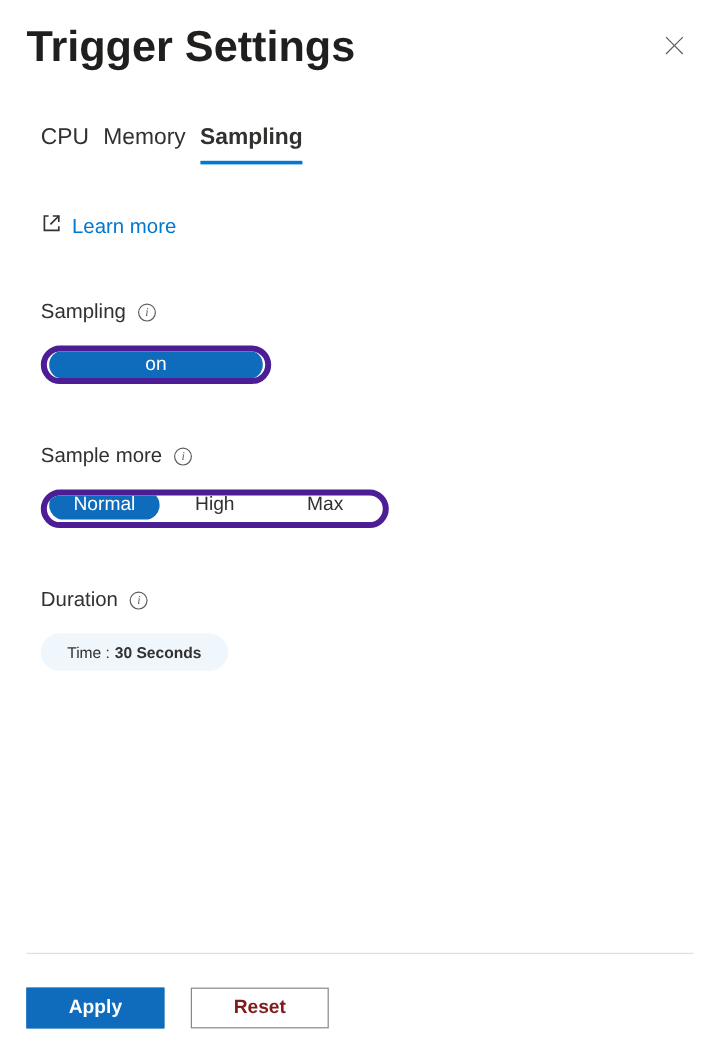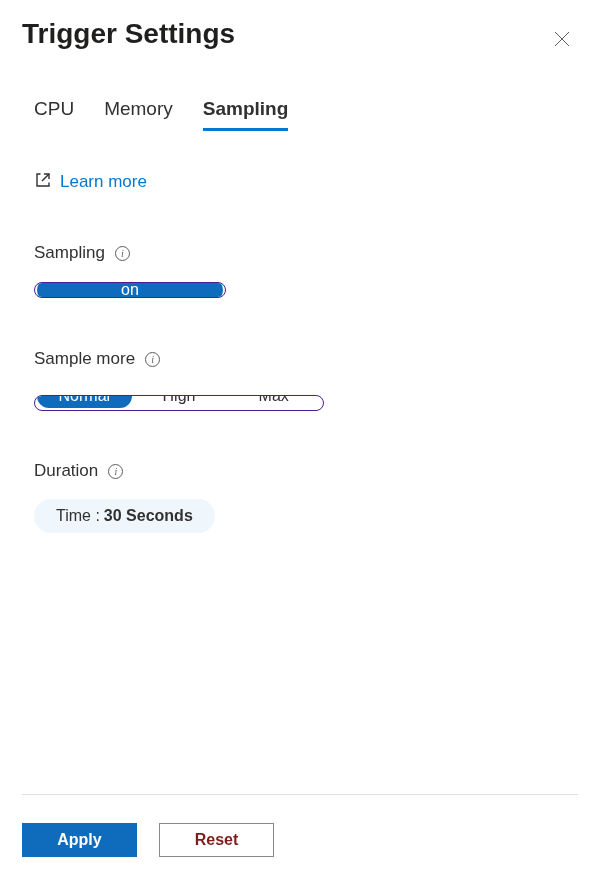--- a/index.html
+++ b/index.html
@@ -15,36 +15,36 @@
       color: #323130;
       position: relative;
     }
     .header {
       display: flex;
       justify-content: space-between;
       align-items: flex-start;
       padding: 18px 22px 0 22px;
     }
     .title {
-      font-size: 28px;
+      font-size: 36px;
       font-weight: 600;
       color: #201f1e;
     }
     .close-btn {
       font-size: 20px;
       color: #605e5c;
       cursor: pointer;
       padding: 4px;
       font-weight: 300;
       line-height: 1;
       margin-top: 8px;
     }
     .tabs {
       display: flex;
-      gap: 30px;
+      gap: 12px;
       padding: 44px 1px 0 34px;
     }
     .tab {
       font-size: 19px;
       color: #323130;
       cursor: pointer;
       padding-bottom: 8px;
       border-bottom: 3px solid transparent;
     }
     .tab.active {
@@ -87,24 +87,24 @@
       border-radius: 50%;
       align-items: center;
       justify-content: center;
       font-size: 10px;
       color: #605e5c;
       font-style: italic;
       font-family: serif;
     }
     .toggle-group {
       display: inline-flex;
-      border: 1px solid #4c1d95;
+      border: 5px solid #4c1d95;
       border-radius: 16px;
       overflow: hidden;
-      height: 16px;
+      height: 32px;
       align-items: center;
       padding: 2px;
     }
     .toggle-group.two {
       width: 192px;
     }
     .toggle-group.three {
       width: 290px;
       align-items: flex-end;
     }
@@ -120,21 +120,21 @@
     }
     .toggle-opt.selected {
       background: #0f6cbd;
       color: #fff;
     }
     .duration-pill {
       display: inline-flex;
       background: #eff6fc;
       border-radius: 18px;
       padding: 8px 22px;
-      font-size: 16px;
+      font-size: 13px;
       align-items: baseline;
     }
     .duration-pill .prefix {
       font-weight: 400;
       margin-right: 4px;
     }
     .duration-pill .value {
       font-weight: 700;
     }
     .footer {

